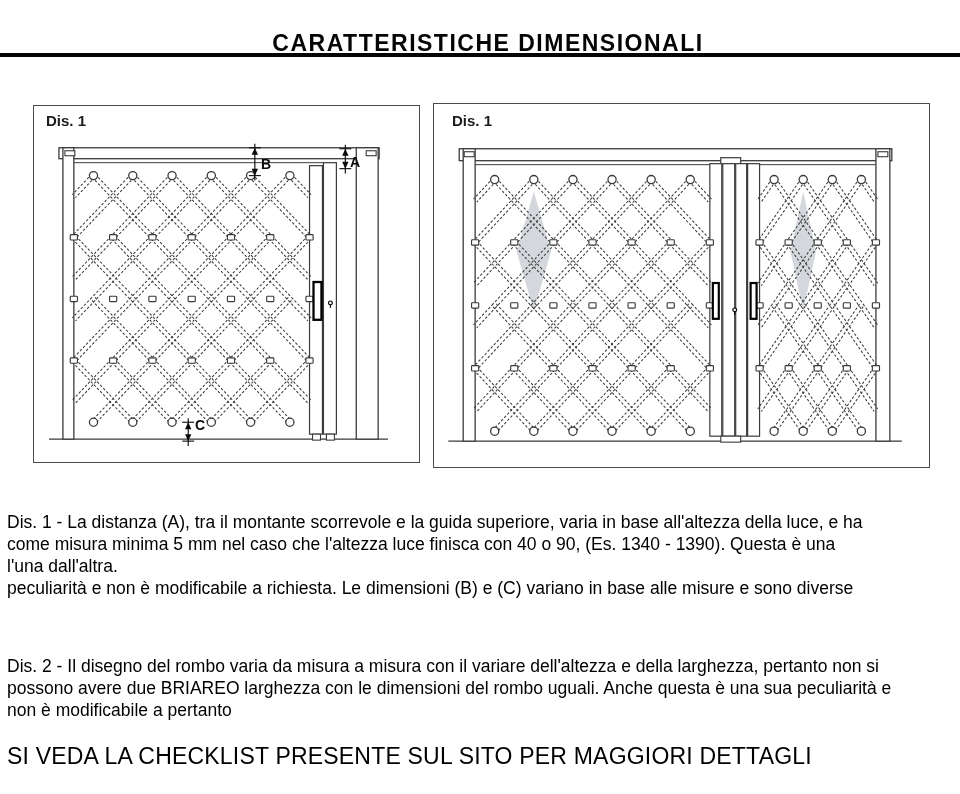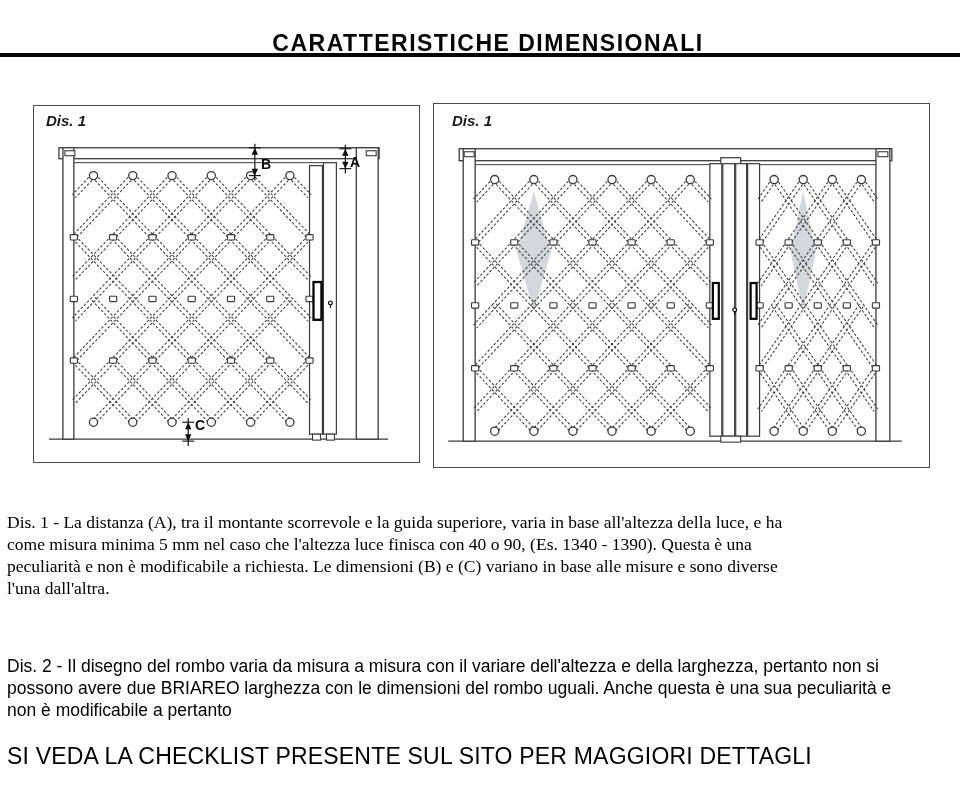--- a/index.html
+++ b/index.html
@@ -12,32 +12,32 @@
     font-size:23px;font-weight:bold;letter-spacing:1.5px;color:#050505;
   }
   .rule{position:absolute;top:53px;left:0;width:960px;height:4px;background:#050505;}
   .fig{
     position:absolute;margin:0;background:#fff;border:1.5px solid #4a4a4a;box-sizing:border-box;
   }
   .fig1{left:33px;top:105px;width:387px;height:358px;}
   .fig2{left:433px;top:103px;width:497px;height:365px;}
   .fig svg{position:absolute;left:0;top:0;width:100%;height:100%;}
   .fig-label{
-    position:absolute;font-size:15px;font-weight:600;color:#1c1c1c;white-space:nowrap;font-style:italic;
+    position:absolute;font-size:15px;font-weight:600;color:#1c1c1c;white-space:nowrap;
   }
   .fig1 .fig-label{left:12px;top:6px;}
   .fig2 .fig-label{left:18px;top:8px;}
   .dim{
     position:absolute;font-size:14px;font-weight:bold;color:#0a0a0a;line-height:14px;
   }
   .dim-a{left:316px;top:49px;}
   .dim-b{left:227px;top:51px;}
   .dim-c{left:161px;top:312px;}
   .para{position:absolute;left:7px;width:946px;font-size:17.5px;line-height:22px;color:#000;}
-  .para1{top:511px;font-family:Liberation Serif, serif;}
+  .para1{top:511px;}
   .para2{top:655px;}
   .tline{white-space:nowrap;}
   .footer-note{
     position:absolute;left:7px;top:745px;font-size:23px;line-height:22px;color:#000;
     letter-spacing:.2px;white-space:nowrap;
   }
 </style>
 </head>
 <body>
 
@@ -450,22 +450,22 @@
         <rect x="318" y="180" width="6" height="36" fill="#fff" stroke="#000" stroke-width="2.2" rx="0"></rect>
         <circle cx="302" cy="207" r="1.9" fill="#fff" stroke="#000" stroke-width="1.2"></circle>
         <line x1="302" y1="209" x2="302" y2="212" stroke="#000" stroke-width="1.2" fill="none"></line>
       </svg>
     <span class="fig-label">Dis. 1</span>
   </figure>
 
   <div class="para para1">
     <div class="tline">Dis. 1 - La distanza (A), tra il montante scorrevole e la guida superiore, varia in base all'altezza della luce, e ha</div>
     <div class="tline">come misura minima 5 mm nel caso che l'altezza luce finisca con 40 o 90, (Es. 1340 - 1390). Questa è una</div>
+    <div class="tline">l'una dall'altra.</div>
     <div class="tline">peculiarità e non è modificabile a richiesta. Le dimensioni (B) e (C) variano in base alle misure e sono diverse</div>
-    <div class="tline">l'una dall'altra.</div>
   </div>
 
   <div class="para para2">
     <div class="tline">Dis. 2 - Il disegno del rombo varia da misura a misura con il variare dell'altezza e della larghezza, pertanto non si</div>
     <div class="tline">possono avere due BRIAREO larghezza con le dimensioni del rombo uguali. Anche questa è una sua peculiarità e</div>
     <div class="tline">non è modificabile a pertanto</div>
   </div>
 
   <div class="footer-note">SI VEDA LA CHECKLIST PRESENTE SUL SITO PER MAGGIORI DETTAGLI</div>
 

